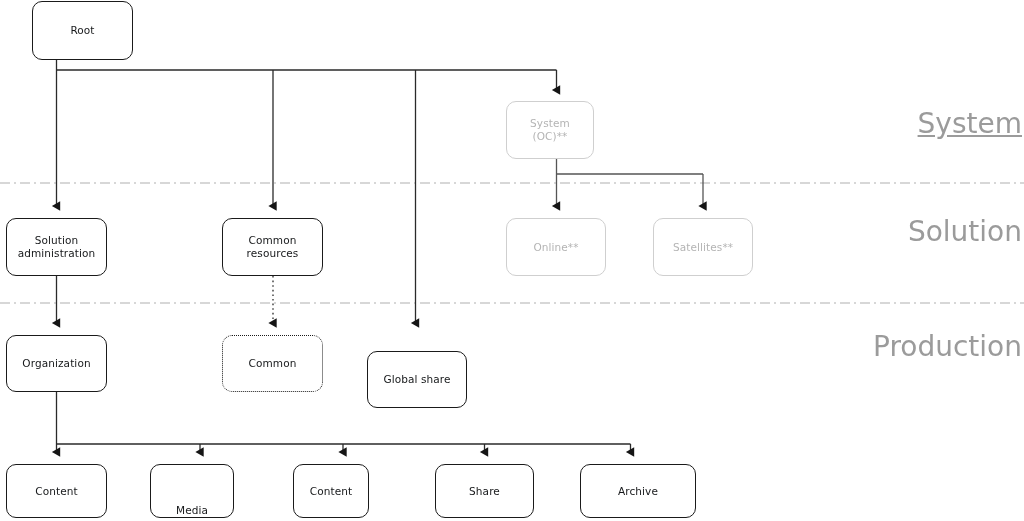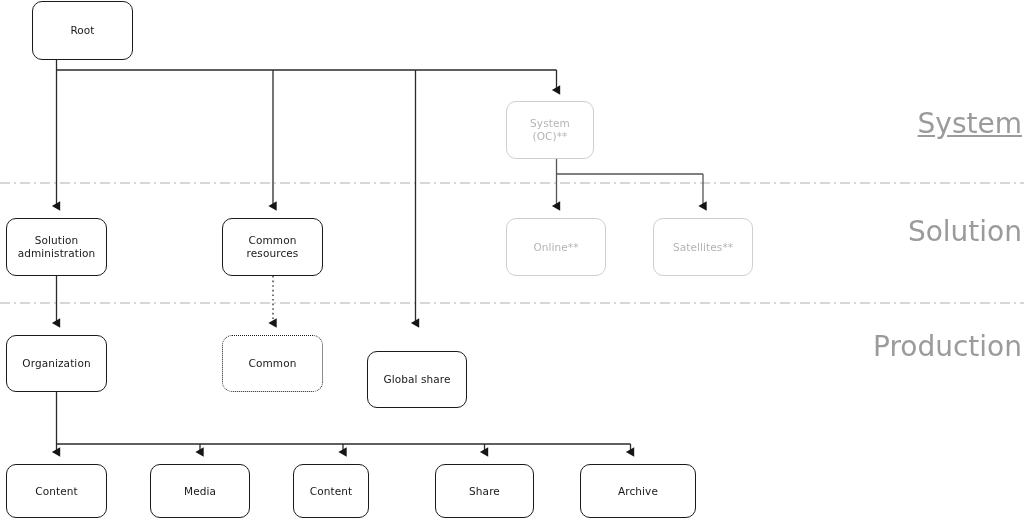--- a/index.html
+++ b/index.html
@@ -150,21 +150,21 @@
   </div>
 
   <div class="node" style="left:367px; top:351px; width:100px; height:57px;">
     <span class="label">Global share</span>
   </div>
 
   <div class="node" style="left:6px; top:464px; width:101px; height:54px;">
     <span class="label">Content</span>
   </div>
 
-  <div class="node" style="left:150px; top:464px; width:100px; height:54px;">
+  <div class="node" style="left:150px; top:464px; width:84px; height:54px;align-items:flex-end;">
     <span class="label">Media</span>
   </div>
 
   <div class="node" style="left:293px; top:464px; width:76px; height:54px;">
     <span class="label">Content</span>
   </div>
 
   <div class="node" style="left:435px; top:464px; width:99px; height:54px;">
     <span class="label">Share</span>
   </div>

